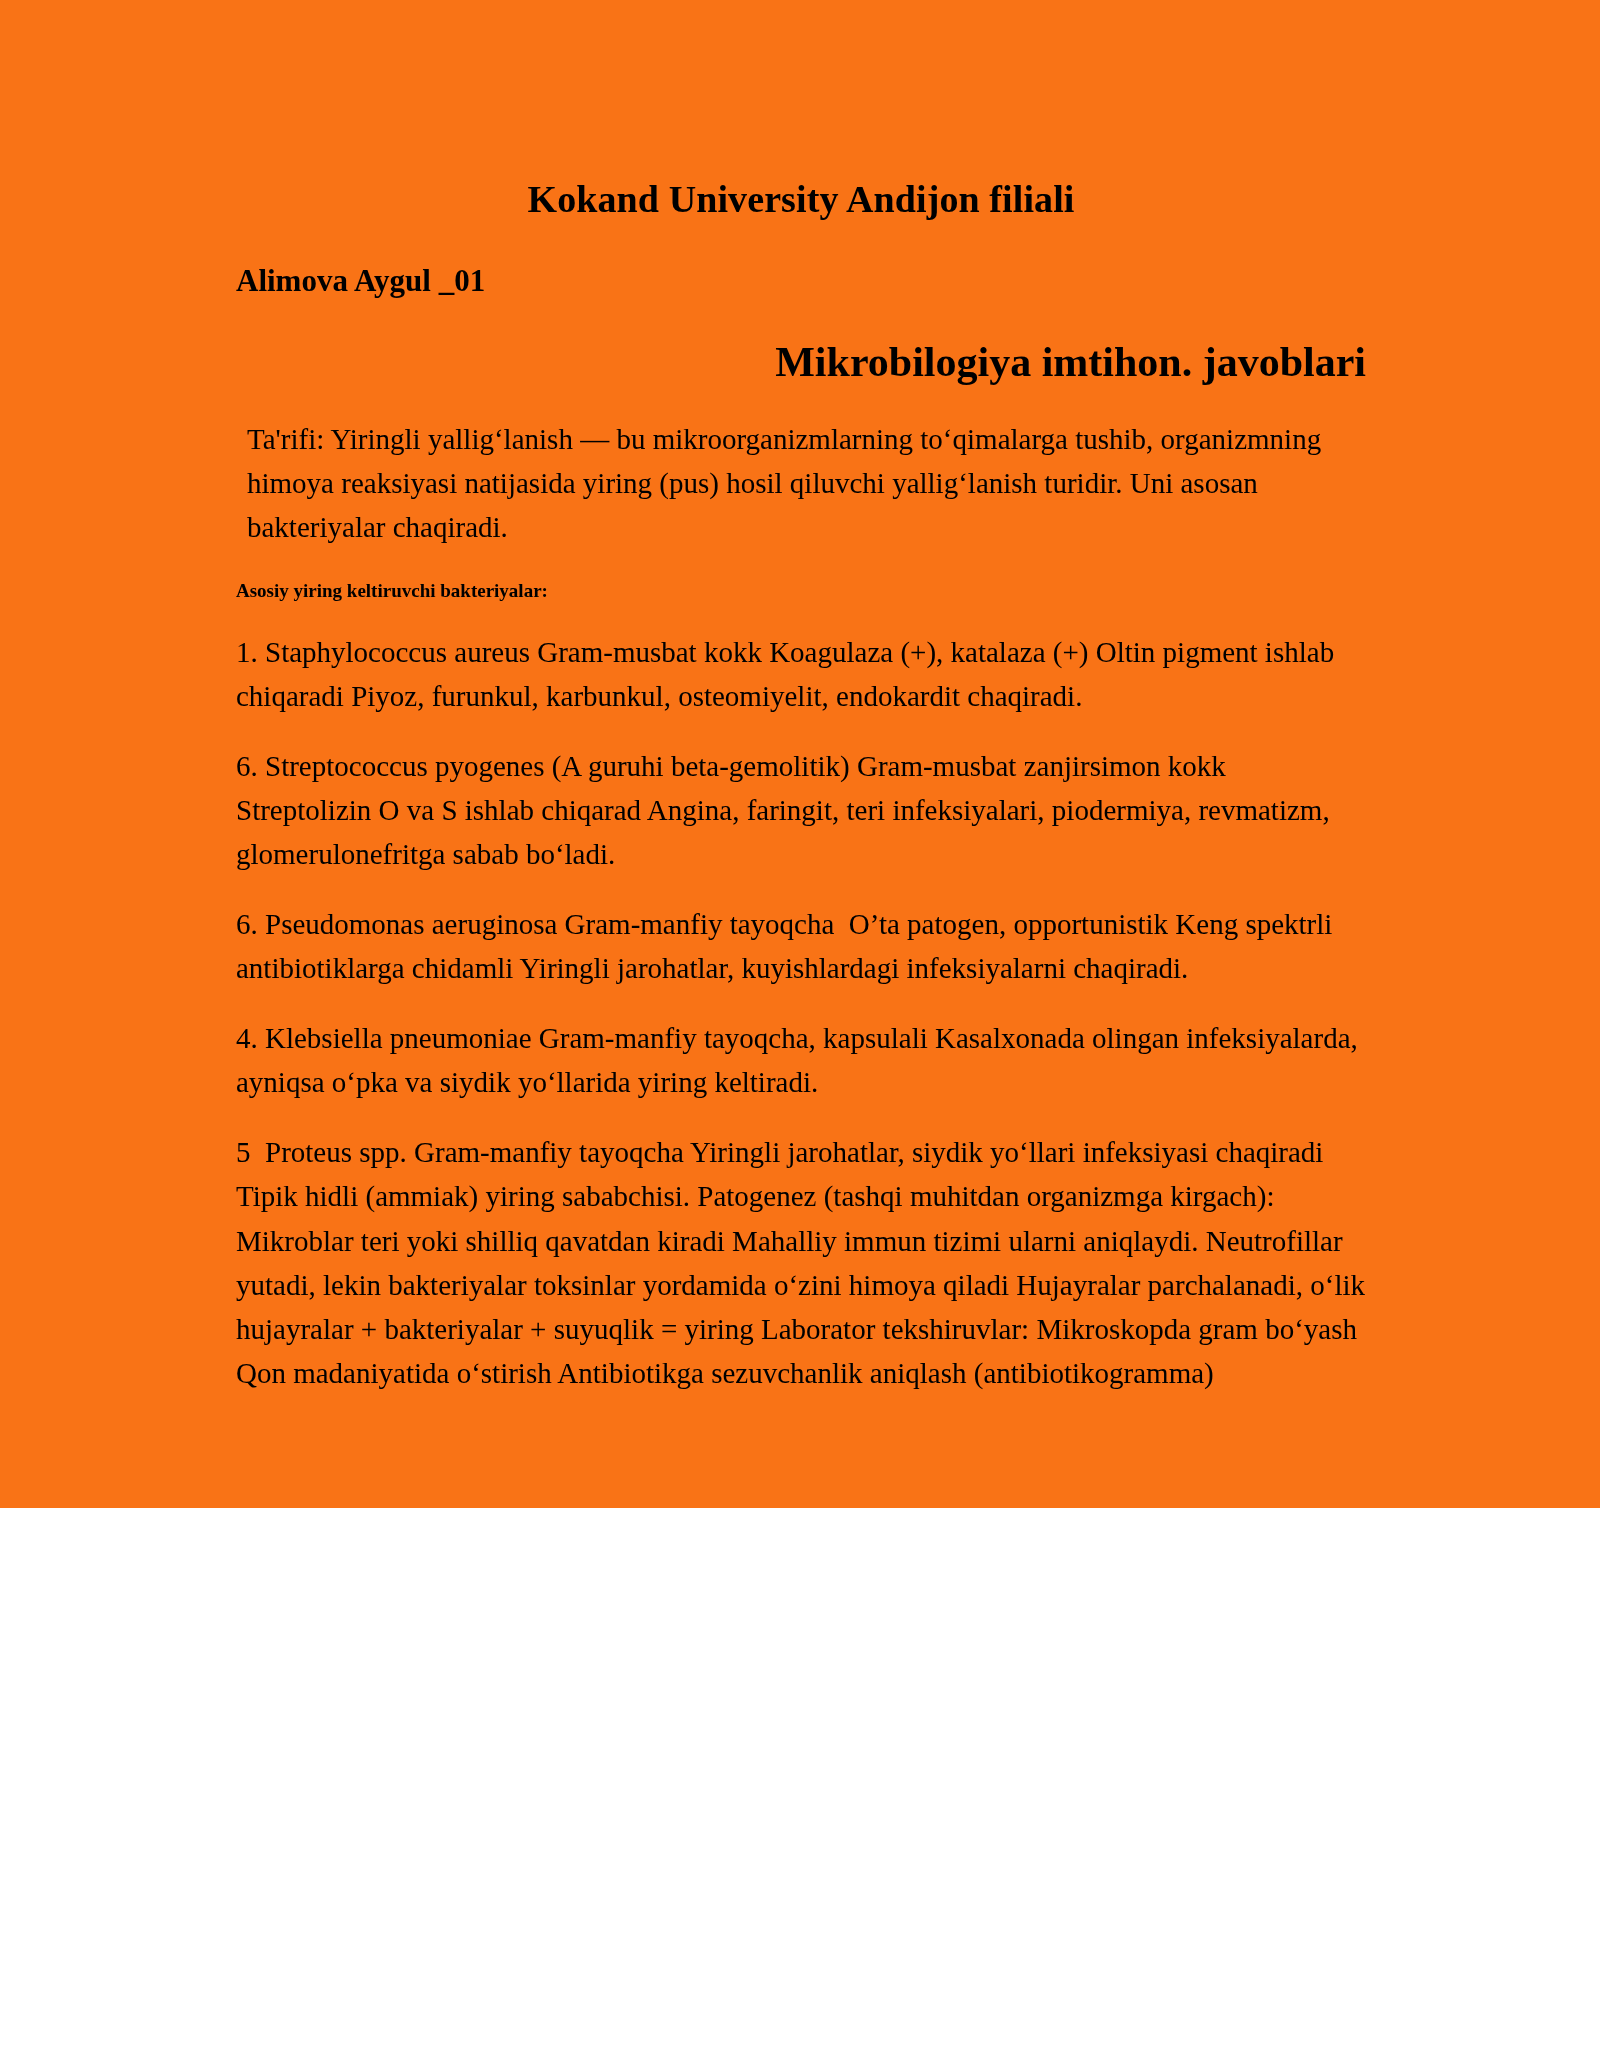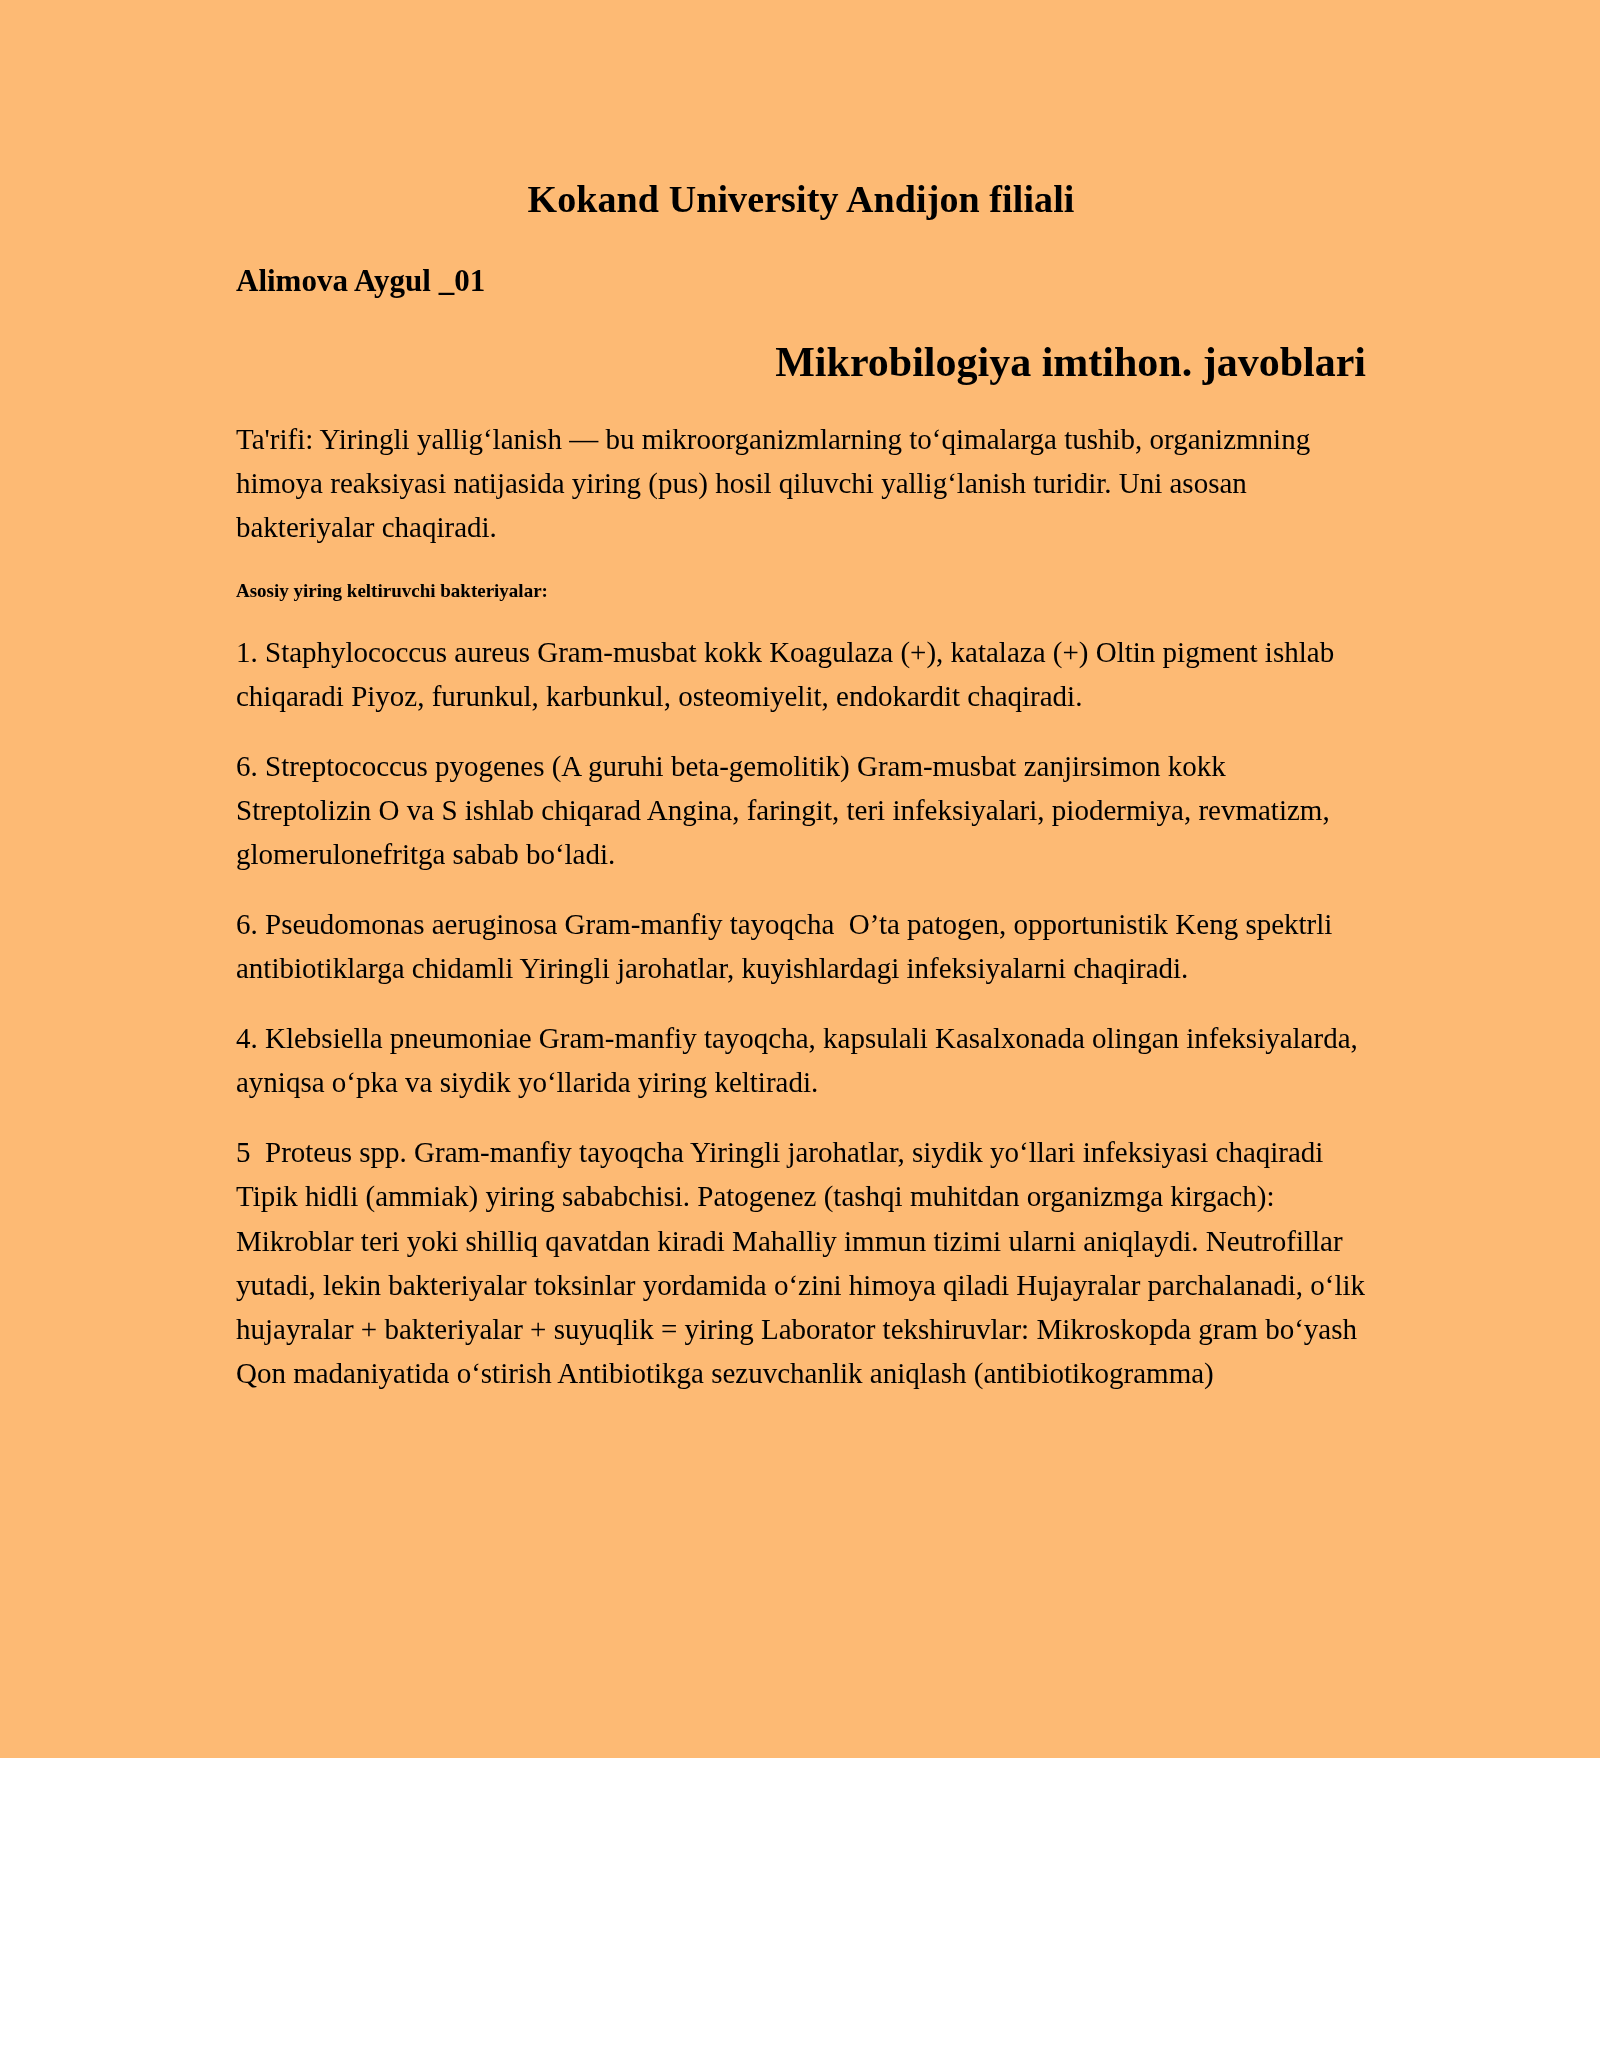--- a/index.html
+++ b/index.html
@@ -11,22 +11,22 @@
   body {
     width: 1600px;
     height: 2070px;
     font-family: "Liberation Serif", "DejaVu Serif", serif;
     color: #000000;
     -webkit-font-smoothing: antialiased;
   }
   .page {
     position: relative;
     width: 1600px;
-    height: 1758px;
-    background: #fdba74;
+    height: 1508px;
+    background: #f97316;
     box-sizing: border-box;
     padding: 0;
     overflow: hidden;
   }
   .content {
     position: absolute;
     left: 236px;
     top: 0;
     width: 1130px;
   }
@@ -79,20 +79,21 @@
   .para {
     margin: 0;
     padding-top: 26px;
     text-align: left;
     font-size: 29px;
     line-height: 1.52;
     white-space: pre-wrap;
   }
   .para.first-after-heading {
     padding-top: 28px;
+    margin-left: 11px;
   }
 </style>
 </head>
 <body>
 
 <div class="page">
   <div class="content">
 
     <h1 class="doc-title-1">Kokand University Andijon filiali</h1>
 

